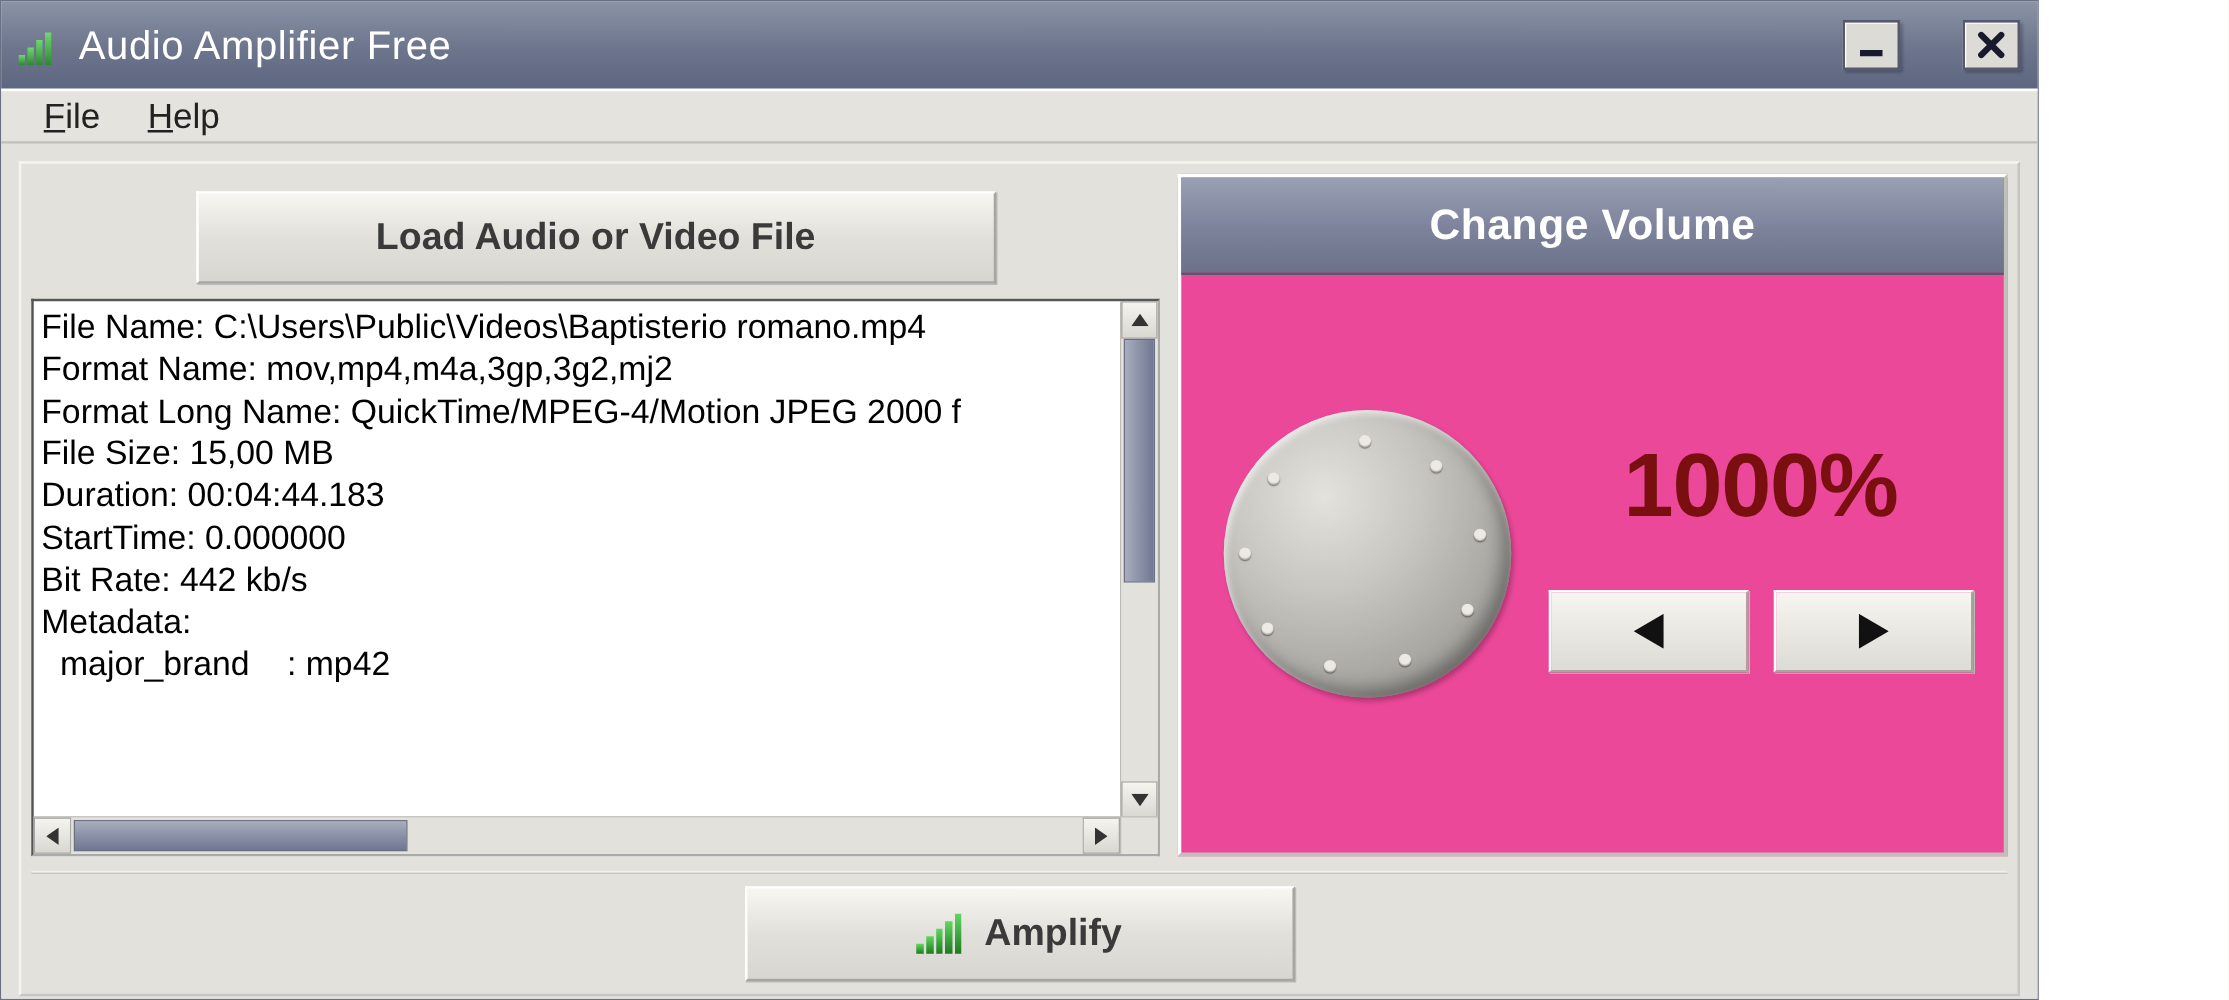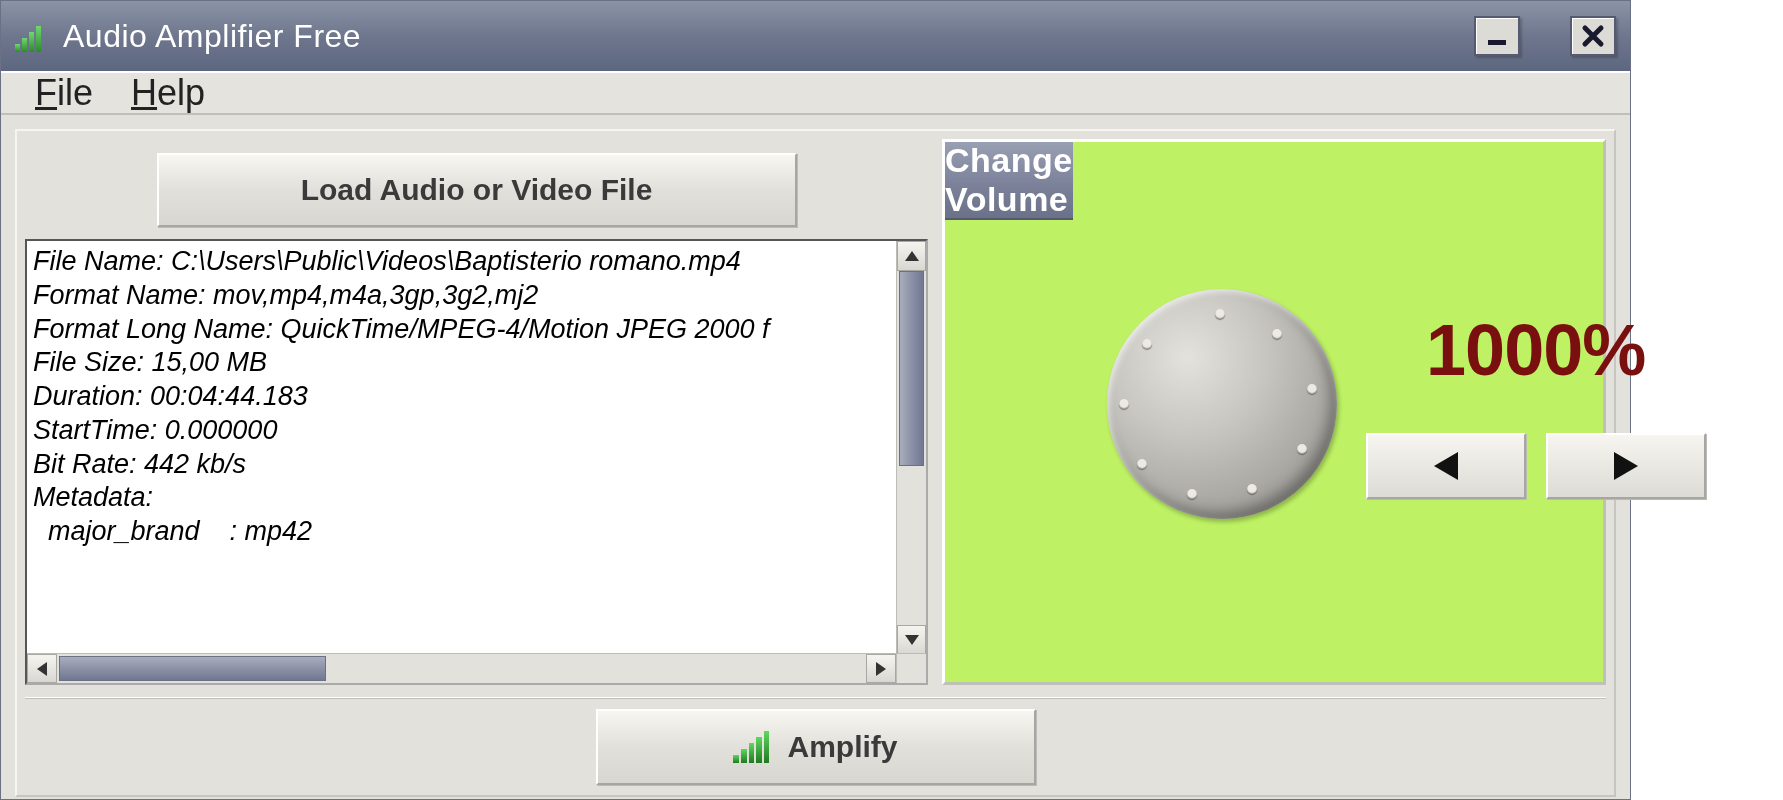--- a/index.html
+++ b/index.html
@@ -68,21 +68,21 @@
   .win-btn svg { display:block; }
 
   .menubar {
     height: 44px;
     background: #e4e3de;
     border-top: 2px solid #fff;
     display: flex;
     align-items: center;
     gap: 38px;
     padding: 0 34px;
-    font-size: 36px;
+    font-size: 28px;
     color: #222;
     border-bottom: 2px solid #c0bfba;
     text-align: right;
   }
   .menu-item {
     cursor: pointer;
   }
   .menu-item .ul { text-decoration: underline; }
 
   .client {
@@ -133,21 +133,20 @@
   .info-box {
     flex: 1;
     background: #fff;
     border: 2px inset #aaa;
     font-family: Verdana, sans-serif;
     font-size: 27px;
     color: #000;
     position: relative;
     display:flex;
     flex-direction:column;
-    font-style:italic;
   }
   .info-content {
     flex:1;
     padding: 4px 6px;
     overflow:hidden;
     white-space: pre;
     line-height: 1.25;
   }
   .v-scroll {
     position:absolute;
@@ -185,26 +184,26 @@
   }
   .corner {
     position:absolute; right:0; bottom:0; width:30px; height:30px;
     background:#e2e1dc;
     border-left:1px solid #bcbcb7;
     border-top:1px solid #bcbcb7;
   }
 
   .right-col {
     width: 664px;
-    background: #bef264;
+    background: #ec4899;
     border: 3px solid #c0bfba;
     border-top-color:#fff;
     border-left-color:#fff;
     display:flex;
-    flex-direction:row;
+    flex-direction:column;
     padding-bottom: 16px;
   }
   .vol-header {
     height: 78px;
     background: linear-gradient(to bottom,#9aa0b3,#7b829a 55%,#6a7189);
     color:#fff;
     font-size: 34px;
     font-weight:bold;
     display:flex;align-items:center;justify-content:center;
     border-bottom:2px solid #555a6e;

